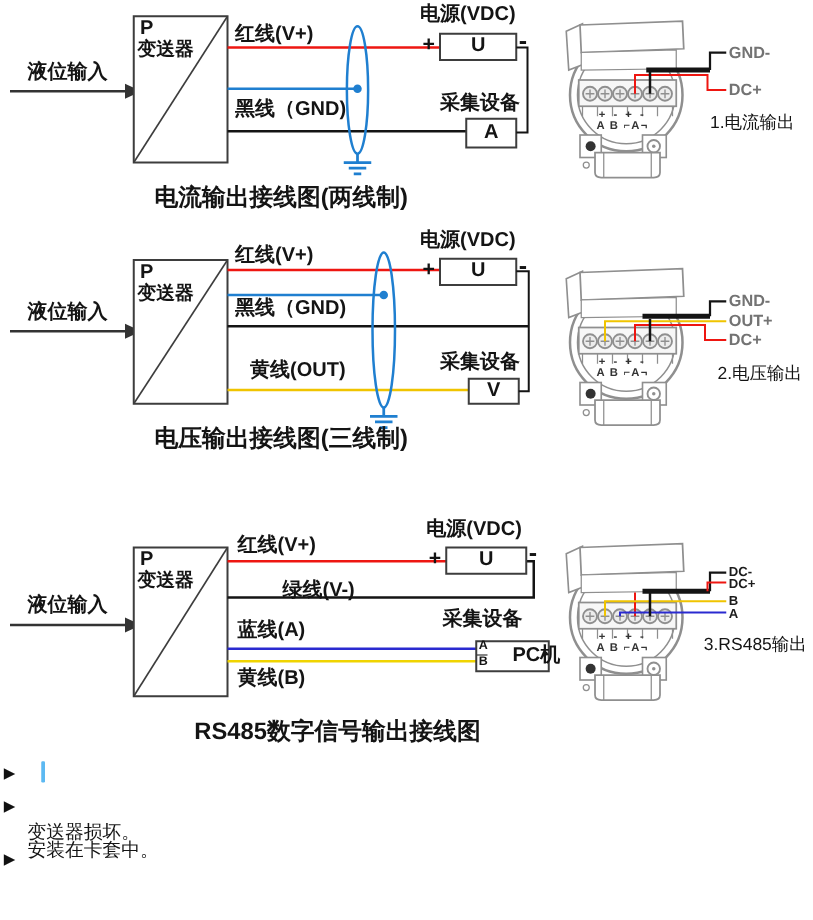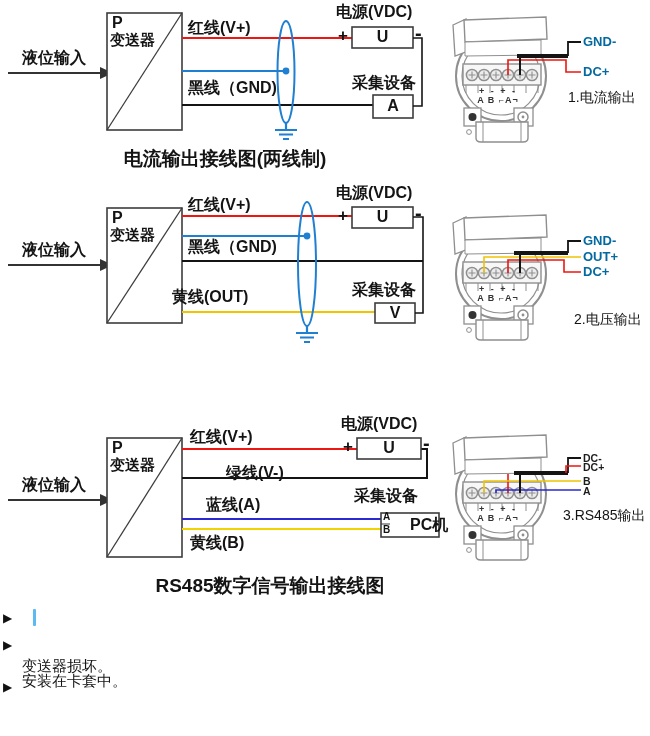--- a/index.html
+++ b/index.html
@@ -3,21 +3,21 @@
 <meta charset="utf-8">
 <style>
   html,body{margin:0;padding:0;background:#fff;}
   #app{position:relative;width:650px;height:736px;background:#fff;overflow:hidden;
        font-family:"Liberation Sans","DejaVu Sans",sans-serif;color:#141414;}
   #wires{position:absolute;left:0;top:0;}
   .t{position:absolute;white-space:nowrap;line-height:1.15;font-weight:600;}
   .lbl{font-size:16px;}
   .boxlbl{display:flex;align-items:center;justify-content:center;font-weight:600;}
   .cap{font-size:19px;font-weight:700;text-align:center;}
-  .stub{font-size:13px;font-weight:600;color:#0369a1;}
+  .stub{font-size:13px;font-weight:600;color:#737373;}
   .stub3{font-size:10.5px;font-weight:600;color:#1c1c1c;}
   .hcap{font-size:14px;font-weight:500;}
   .term{font-size:9px;font-weight:600;color:#333;text-align:center;}
   .note{font-size:15px;font-weight:500;}
   .bullet{font-size:12px;color:#111;}
   .shieldbar{position:absolute;width:3px;height:17px;background:#5cb9f2;border-radius:1px;}
 </style>
 </head>
 <body>
 
@@ -140,40 +140,41 @@
 <span class="t term" style="left:464px;top:95px;width:68px;letter-spacing:1px;">A B ⌐A¬</span>
 <span class="t stub" style="left:583px;top:35px;">GND-</span>
 <span class="t stub" style="left:583px;top:65px;">DC+</span>
 <span class="t hcap" style="left:568px;top:89px;">1.电流输出</span>
 
 <span class="t lbl" style="left:22px;top:241px;">液位输入</span>
 <span class="t lbl" style="left:112px;top:209px;">P</span>
 <span class="t" style="left:110px;top:226px;font-size:15px;">变送器</span>
 <span class="t lbl" style="left:188px;top:196px;">红线(V+)</span>
 <span class="t lbl" style="left:188px;top:238px;">黑线（GND)</span>
-<span class="t lbl" style="left:172px;top:288px;">黄线(OUT)</span>
+<span class="t lbl" style="left:200px;top:288px;">黄线(OUT)</span>
 <span class="t lbl" style="left:336px;top:184px;">电源(VDC)</span>
 <span class="t" style="left:338px;top:206px;font-size:17px;font-weight:700;">+</span>
 <span class="t" style="left:415px;top:202px;font-size:20px;font-weight:700;">-</span>
 <span class="t boxlbl" style="left:352px;top:207px;width:61px;height:21px;font-size:16px;">U</span>
 <span class="t lbl" style="left:352px;top:281px;">采集设备</span>
 <span class="t boxlbl" style="left:375px;top:303px;width:40px;height:20px;font-size:16px;">V</span>
+<span class="t cap" style="left:60px;top:341px;width:330px;">电压输出接线图(三线制)</span>
 <span class="t term" style="left:468px;top:284px;width:60px;letter-spacing:2px;">+ - + -</span>
 <span class="t term" style="left:464px;top:293px;width:68px;letter-spacing:1px;">A B ⌐A¬</span>
 <span class="t stub" style="left:583px;top:234px;">GND-</span>
 <span class="t stub" style="left:583px;top:250px;">OUT+</span>
 <span class="t stub" style="left:583px;top:265px;">DC+</span>
-<span class="t hcap" style="left:574px;top:290px;margin-top:21px;">2.电压输出</span>
+<span class="t hcap" style="left:574px;top:290px;">2.电压输出</span>
 
 <span class="t lbl" style="left:22px;top:476px;">液位输入</span>
 <span class="t lbl" style="left:112px;top:439px;">P</span>
 <span class="t" style="left:110px;top:456px;font-size:15px;">变送器</span>
 <span class="t lbl" style="left:190px;top:428px;">红线(V+)</span>
 <span class="t lbl" style="left:190px;top:464px;margin-left:36px;">绿线(V-)</span>
-<span class="t lbl" style="left:206px;top:496px;">蓝线(A)</span>
+<span class="t lbl" style="left:190px;top:496px;">蓝线(A)</span>
 <span class="t lbl" style="left:190px;top:534px;">黄线(B)</span>
 <span class="t lbl" style="left:341px;top:415px;">电源(VDC)</span>
 <span class="t" style="left:343px;top:437px;font-size:17px;font-weight:700;">+</span>
 <span class="t" style="left:423px;top:432px;font-size:20px;font-weight:700;">-</span>
 <span class="t boxlbl" style="left:357px;top:438px;width:64px;height:21px;font-size:16px;">U</span>
 <span class="t lbl" style="left:354px;top:487px;">采集设备</span>
 <span class="t" style="left:383px;top:511px;font-size:10px;">A</span>
 <span class="t" style="left:383px;top:524px;font-size:10px;">B</span>
 <span class="t" style="left:394px;top:516px;font-size:16px;margin-left:16px;">PC机</span>
 <span class="t cap" style="left:100px;top:575px;width:340px;">RS485数字信号输出接线图</span>

